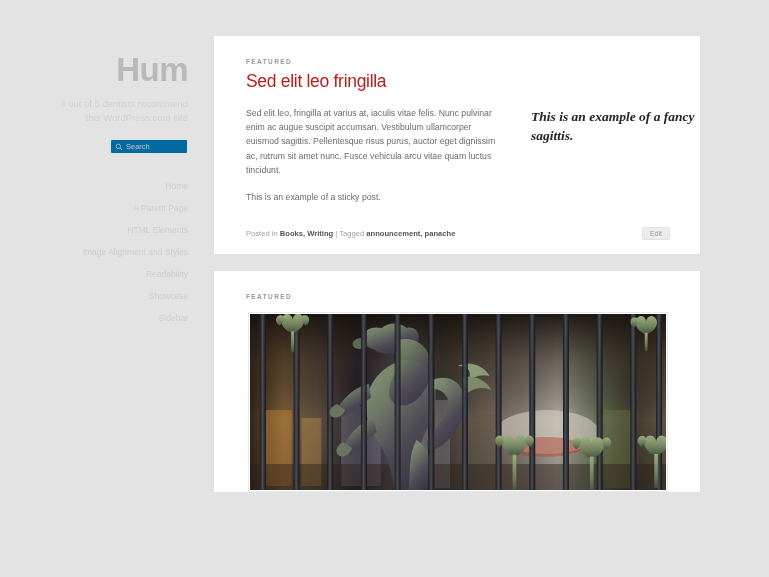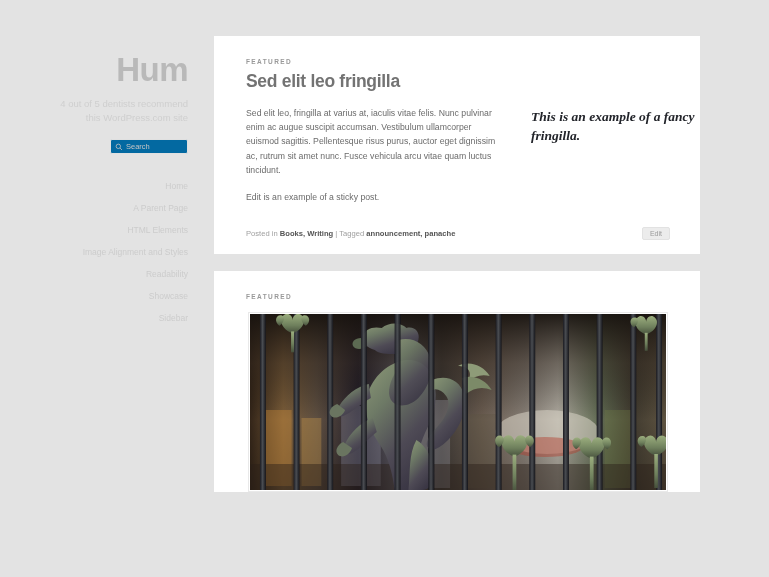--- a/index.html
+++ b/index.html
@@ -84,22 +84,22 @@
     font-size:6.5px;
     letter-spacing:1.4px;
     color:#999999;
     font-weight:700;
     text-transform:uppercase;
     margin-bottom:6px;
   }
   .post-title {
     font-size:17.5px;
     line-height:21px;
-    font-weight:700;
-    color:#737373;
+    font-weight:400;
+    color:#b91c1c;
     letter-spacing:-0.3px;
     margin-bottom:14px;
   }
 
   .post-body { position:relative; }
   .col-left { width:253px; }
   .post-p {
     font-size:8.7px;
     line-height:14.2px;
     color:#6b6b6b;
@@ -199,23 +199,23 @@
     <article class="card">
       <div class="card-inner">
         <div class="featured-label">FEATURED</div>
         <h1 class="post-title">Sed elit leo fringilla</h1>
 
         <div class="post-body">
           <div class="col-left">
             <p class="post-p">Sed elit leo, fringilla at varius at, iaculis vitae felis. Nunc pulvinar enim ac augue suscipit accumsan. Vestibulum ullamcorper euismod sagittis. Pellentesque risus purus, auctor eget dignissim ac, rutrum sit amet nunc. Fusce vehicula arcu vitae quam luctus tincidunt.</p>
           </div>
 
-          <div class="pullquote">This is an example of a fancy fringilla.</div>
-
-          <p class="post-p wide">Edit is an example of a sticky post.</p>
+          <div class="pullquote">This is an example of a fancy sagittis.</div>
+
+          <p class="post-p wide">This is an example of a sticky post.</p>
         </div>
 
         <div class="post-meta">
           <div class="meta-text">
             <span>Posted in </span><a>Books, Writing</a><span> | </span><span>Tagged </span><a>announcement, panache</a>
           </div>
           <button class="edit-button">Edit</button>
         </div>
       </div>
     </article>

